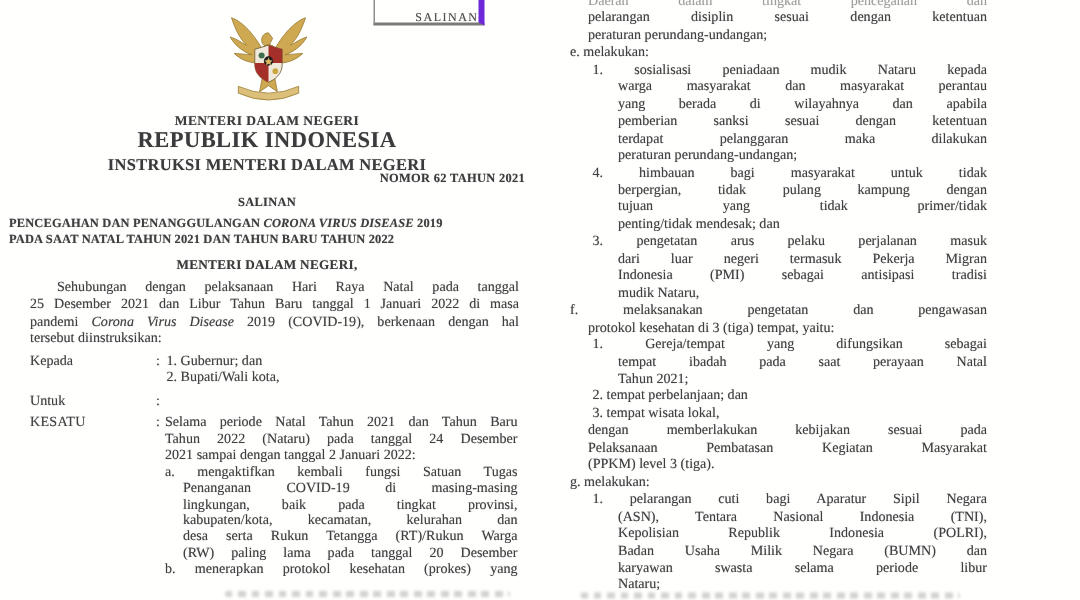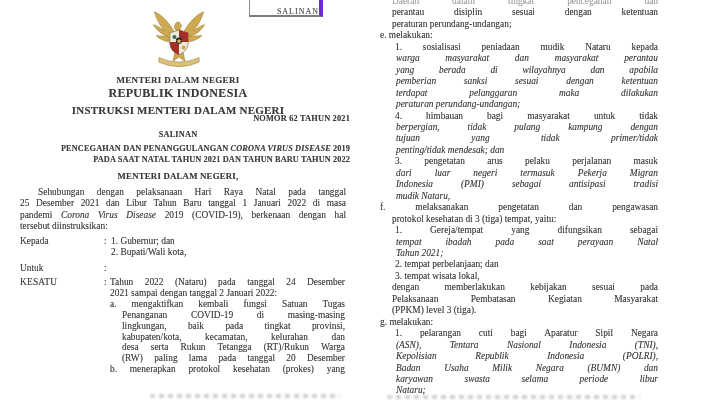--- a/index.html
+++ b/index.html
@@ -21,26 +21,26 @@
 
   
   .tl{font-size:9.4px;line-height:11.3px;color:#3f3e40;text-shadow:0 0 .6px rgba(90,88,86,.55);}
   .jl{text-align:justify;text-align-last:justify;}
   .fd{opacity:.5;filter:blur(.5px);}
 
   
   .c{position:absolute;left:6px;width:344px;text-align:center;font-weight:bold;color:#3b3a3c;
      text-shadow:0 0 .6px rgba(90,88,86,.5);}
   .ministry1{top:75px;font-size:9px;letter-spacing:.3px;}
-  .ministry2{top:86px;font-size:12px;letter-spacing:.3px;}
+  .ministry2{top:86px;font-size:15px;letter-spacing:.3px;}
   .t1{top:104px;font-size:11px;letter-spacing:.2px;}
   .t2{top:114px;font-size:8.3px;letter-spacing:.2px;text-align:right;}
   .tent{top:130px;font-size:8.3px;letter-spacing:.2px;}
   .subj{top:143px;font-size:8.3px;letter-spacing:.1px;}
-  .subj .tl{font-size:8.3px;line-height:11px;text-align:right;font-weight:bold;}
+  .subj .tl{font-size:8.3px;line-height:11px;text-align:left;font-weight:bold;}
   .salut{top:171px;font-size:8.8px;letter-spacing:.2px;}
 
   .salinan{position:absolute;left:249px;top:0;width:74px;height:17px;box-sizing:border-box;
     border-left:1px solid #8e8e8c;border-right:4px solid #6d28d9;border-bottom:2px solid #7a7a78;
     text-align:right;padding-top:7px;font-size:8px;letter-spacing:1px;color:#4c4b4d;
     text-shadow:0 0 .5px rgba(90,88,86,.5);}
 
   .emblem{position:absolute;left:150px;top:10px;width:58px;height:64px;}
 
   .intro{position:absolute;left:20px;top:187px;width:326px;}
@@ -55,21 +55,21 @@
   .kepada-lines .tl{line-height:11px;}
   .kesatu-lines{position:absolute;left:110px;top:277px;width:235px;}
   .kesatu-lines .tl{line-height:10.9px;}
   .p1 .i1{margin-left:12px;}
 
   
   .p2col{position:absolute;left:24px;top:-4px;width:278px;}
   .p2col .tl{line-height:11.45px;}
   .p2col .i1{margin-left:12px;}
   .p2col .i2{margin-left:15px;}
-  .p2col .i3{margin-left:16px;font-style:italic;}
+  .p2col .i3{margin-left:32px;}
 
   .artifact{position:absolute;height:4px;opacity:.45;filter:blur(1.1px);border-radius:2px;
     background:repeating-linear-gradient(90deg, rgba(70,68,66,.55) 0 5px, rgba(0,0,0,0) 5px 9px);}
   .a1{left:150px;top:394px;width:190px;}
   .a2{left:31px;top:395px;width:253px;}
 </style>
 </head>
 <body>
 
 <div class="canvas">
@@ -123,38 +123,39 @@
         <div class="tl">1. Gubernur; dan</div>
         <div class="tl">2. Bupati/Wali kota,</div>
       </div>
 
     <div class="lbl lbl-untuk">Untuk</div>
     <div class="colon cu">:</div>
 
     <div class="lbl lbl-kesatu">KESATU</div>
     <div class="colon cs">:</div>
     <div class="kesatu-lines">
+        <div class="tl jl">Selama periode Natal Tahun 2021 dan Tahun Baru</div>
         <div class="tl jl">Tahun 2022 (Nataru) pada tanggal 24 Desember</div>
         <div class="tl">2021 sampai dengan tanggal 2 Januari 2022:</div>
         <div class="tl jl">a. mengaktifkan kembali fungsi Satuan Tugas</div>
         <div class="tl i1 jl">Penanganan COVID-19 di masing-masing</div>
         <div class="tl i1 jl">lingkungan, baik pada tingkat provinsi,</div>
         <div class="tl i1 jl">kabupaten/kota, kecamatan, kelurahan dan</div>
         <div class="tl i1 jl">desa serta Rukun Tetangga (RT)/Rukun Warga</div>
         <div class="tl i1 jl">(RW) paling lama pada tanggal 20 Desember</div>
         <div class="tl jl">b. menerapkan protokol kesehatan (prokes) yang</div>
       </div>
 
     <div class="artifact a1"></div>
   </div>
 
   <div class="page p2">
     <div class="p2col">
         <div class="tl i1 jl fd">Daerah dalam tingkat pencegahan dan</div>
-        <div class="tl i1 jl">perantau disiplin sesuai dengan ketentuan</div>
+        <div class="tl i1 jl">pelarangan disiplin sesuai dengan ketentuan</div>
         <div class="tl i1">peraturan perundang-undangan;</div>
         <div class="tl">e. melakukan:</div>
         <div class="tl i2 jl">1. sosialisasi peniadaan mudik Nataru kepada</div>
         <div class="tl i3 jl">warga masyarakat dan masyarakat perantau</div>
         <div class="tl i3 jl">yang berada di wilayahnya dan apabila</div>
         <div class="tl i3 jl">pemberian sanksi sesuai dengan ketentuan</div>
         <div class="tl i3 jl">terdapat pelanggaran maka dilakukan</div>
         <div class="tl i3">peraturan perundang-undangan;</div>
         <div class="tl i2 jl">4. himbauan bagi masyarakat untuk tidak</div>
         <div class="tl i3 jl">berpergian, tidak pulang kampung dengan</div>

